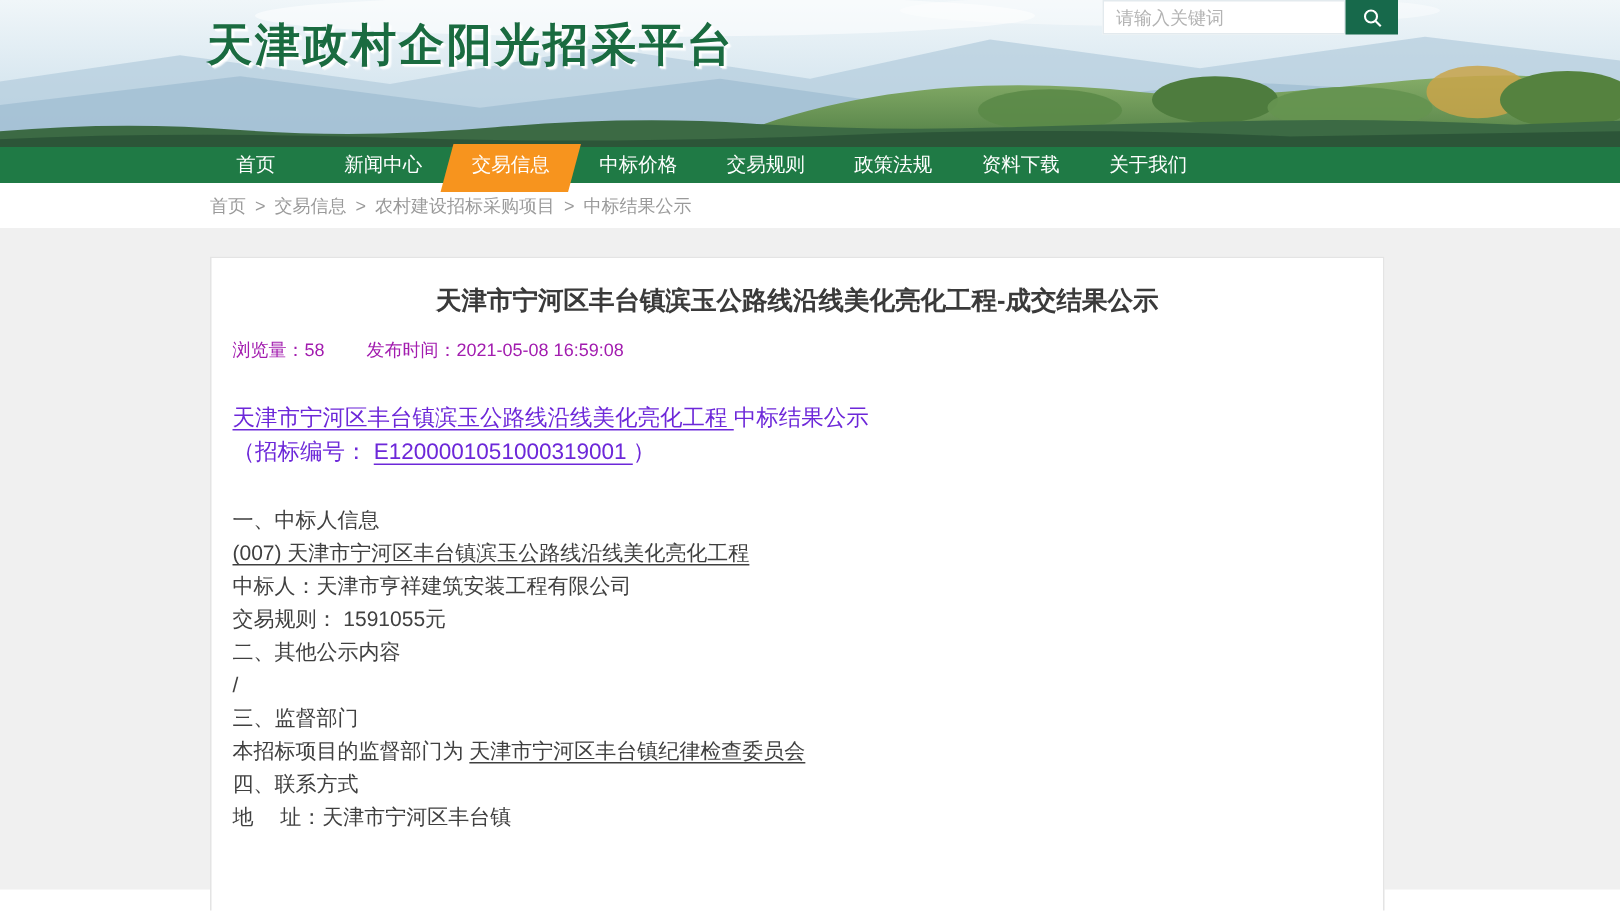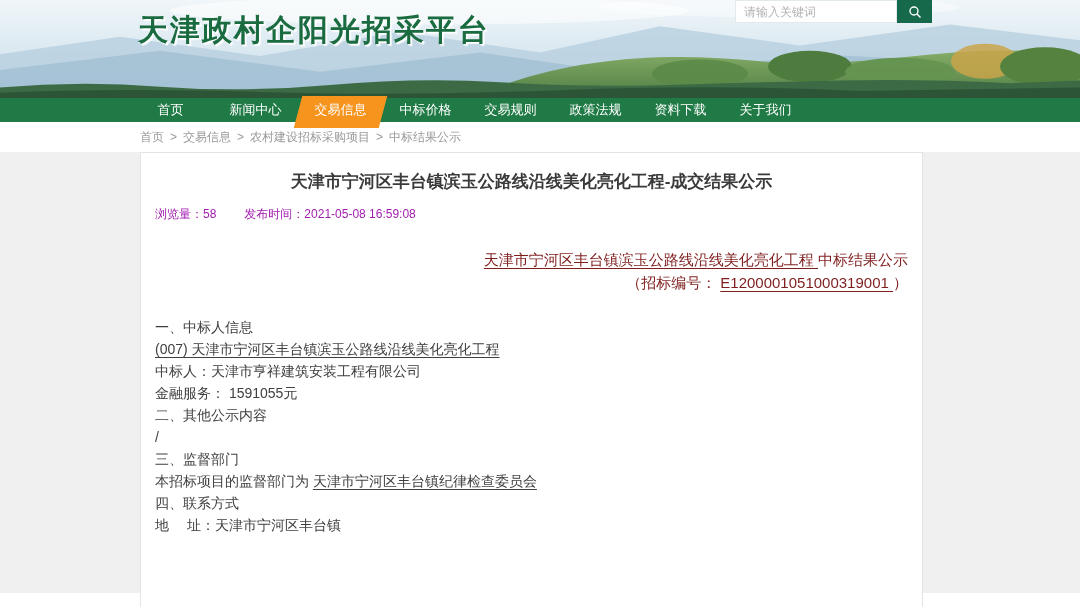--- a/index.html
+++ b/index.html
@@ -28,29 +28,29 @@
   .nav-item.active::before { content:""; position:absolute; left:0; right:0; top:-2px;
     bottom:-6px; background:#f7941e; transform:skewX(-15deg); }
 
   
   .breadcrumb { width:1080px; height:30px; background:#fff; display:flex; align-items:center;
     padding-left:140px; font-size:12px; color:#9a9a9a; }
   .crumb { cursor:pointer; }
   .crumb-sep { margin:0 6px; color:#9a9a9a; }
 
   
-  .page-body { width:1080px; height:441px; background:#f0f0f0; padding-top:0; }
+  .page-body { width:1080px; height:441px; background:#f0f0f0; padding-top:19px; }
   .card { margin-left:140px; width:783px; height:460px; background:#fff;
     border:1px solid #e4e4e4; padding:18px 14px 0 14px; }
 
   .article-title { text-align:center; font-size:17px; font-weight:600; color:#3a3a3a;
     line-height:1.3; }
   .article-meta { text-align:left; font-size:12px; color:#a21caf; margin-top:13px; }
   .meta-views { margin-right:28px; }
-  .article-subtitle { text-align:right; font-size:15px; color:#7f1d1d; margin-top:25px;
+  .article-subtitle { text-align:left; font-size:15px; color:#6d28d9; margin-top:25px;
     line-height:23px; }
   .article-body { margin-top:22px; font-size:14px; color:#404040; line-height:22px; }
   .u { text-decoration:underline; text-underline-offset:3px; }
 </style>
 </head>
 <body>
 
 <div class="banner">
   <svg class="banner-svg" viewBox="0 0 1080 112" preserveAspectRatio="none">
     <defs>
@@ -134,21 +134,21 @@
 
     <div class="article-subtitle">
       <div><span class="u"> 天津市宁河区丰台镇滨玉公路线沿线美化亮化工程 </span><span> 中标结果公示</span></div>
       <div><span>（招标编号： </span><span class="u">E1200001051000319001 </span><span>）</span></div>
     </div>
 
     <div class="article-body">
       <div class="line"><span>一、中标人信息</span></div>
       <div class="line"><span class="u">  (007) 天津市宁河区丰台镇滨玉公路线沿线美化亮化工程  </span></div>
       <div class="line"><span>中标人：天津市亨祥建筑安装工程有限公司</span></div>
-      <div class="line"><span>金融服务：  1591055元</span></div>
+      <div class="line"><span>交易规则：  1591055元</span></div>
       <div class="line"><span>二、其他公示内容</span></div>
       <div class="line"><span>/</span></div>
       <div class="line"><span>三、监督部门</span></div>
       <div class="line"><span>本招标项目的监督部门为 </span><span class="u">天津市宁河区丰台镇纪律检查委员会</span></div>
       <div class="line"><span>四、联系方式</span></div>
       <div class="line"><span>地　 址：天津市宁河区丰台镇</span></div>
     </div>
 
   </div>
 </div>

